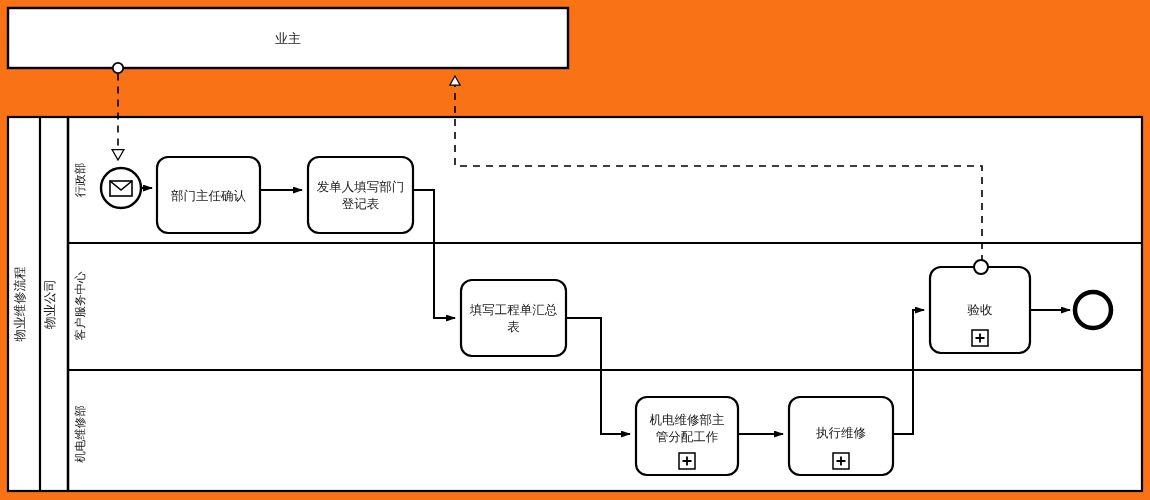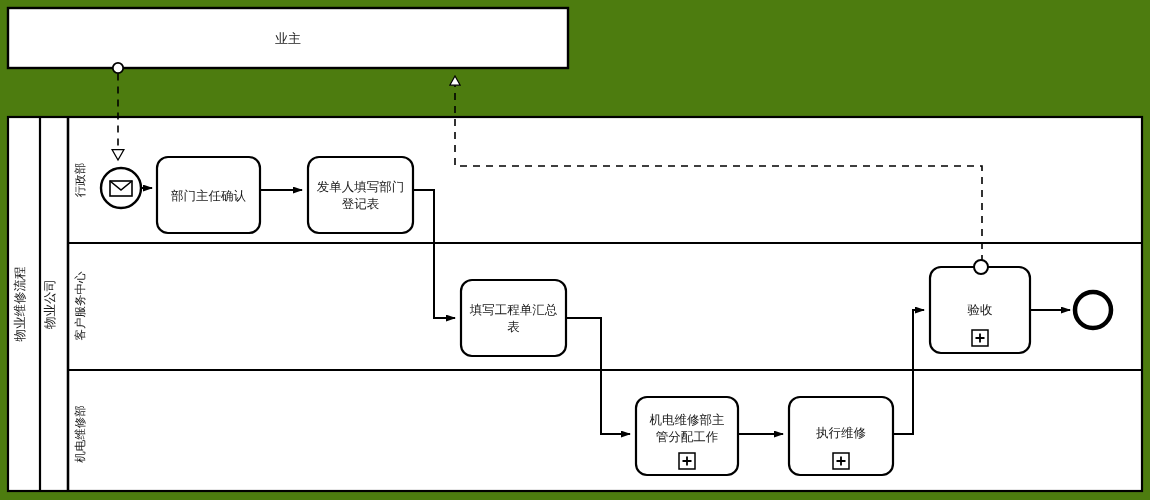--- a/index.html
+++ b/index.html
@@ -7,21 +7,21 @@
     padding: 0;
     background: #ffffff;
   }
   body {
     font-family: "DejaVu Sans", "Liberation Sans", sans-serif;
   }
   #canvas {
     position: relative;
     width: 1150px;
     height: 500px;
-    background: #4d7c0f;
+    background: #f97316;
     overflow: hidden;
   }
   #diagram {
     position: absolute;
     left: 0;
     top: 0;
   }
   .lane-label, .node-label {
     font-family: "DejaVu Sans", "Liberation Sans", sans-serif;
   }

